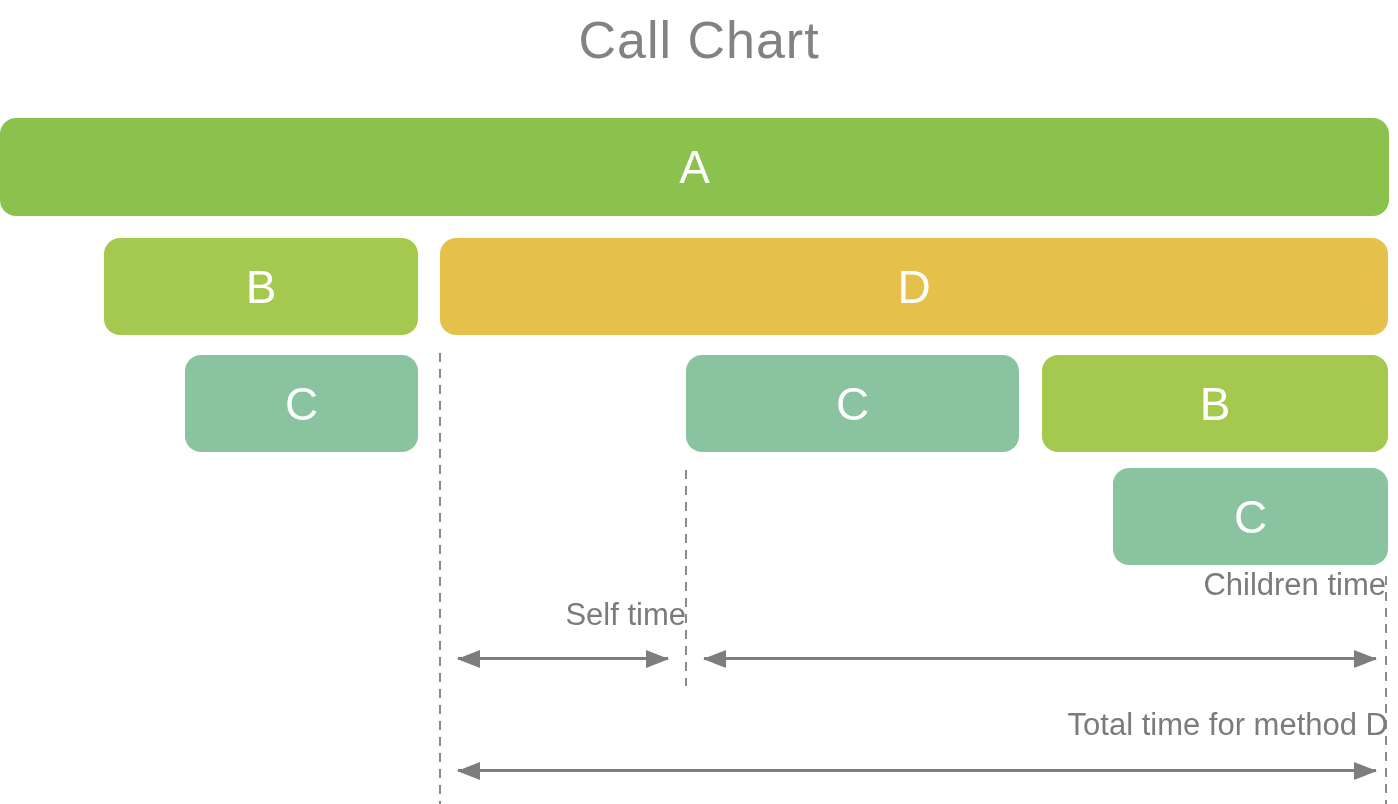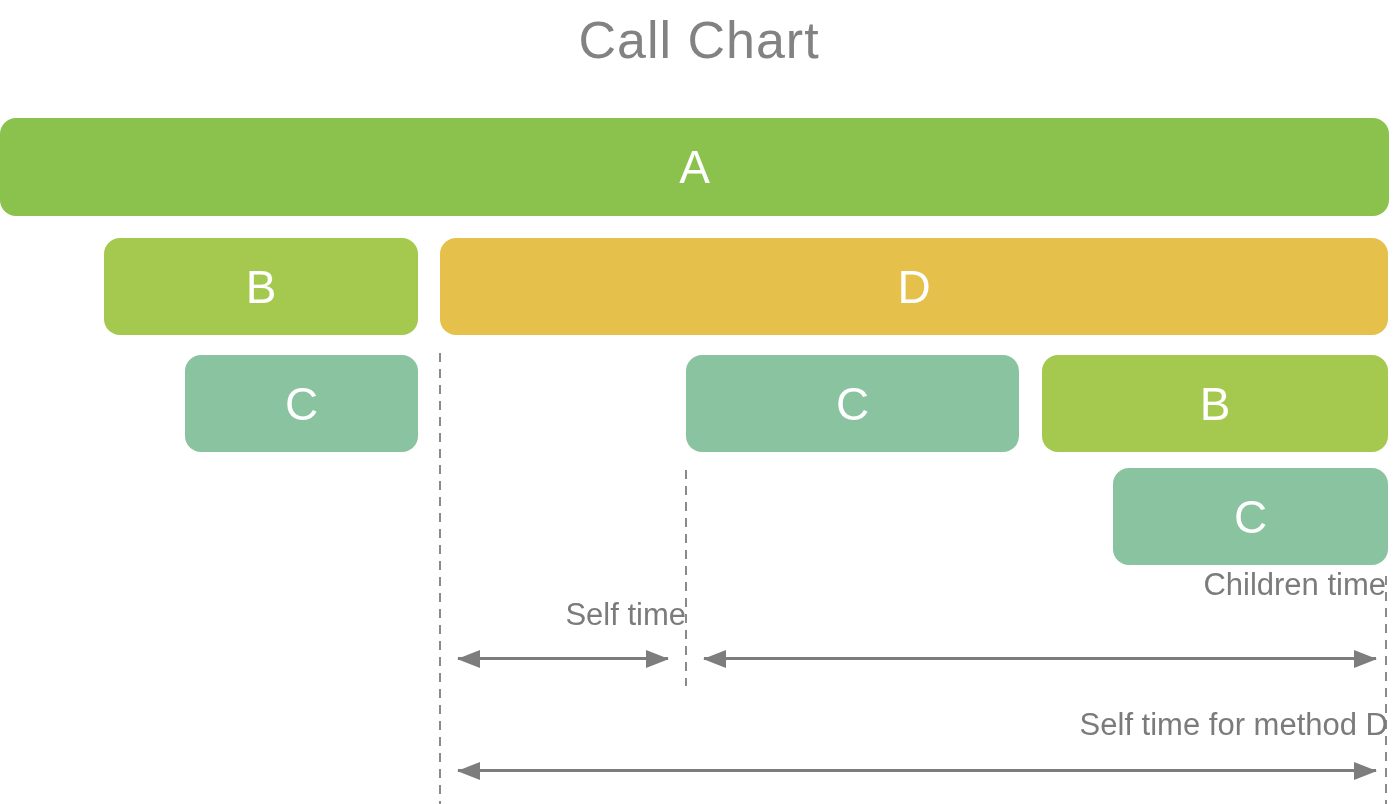--- a/index.html
+++ b/index.html
@@ -116,19 +116,19 @@
     <span class="head head-l"></span>
     <span class="head head-r"></span>
   </div>
 
   <div class="note note-children">Children time</div>
   <div class="harrow arrow-children">
     <span class="head head-l"></span>
     <span class="head head-r"></span>
   </div>
 
-  <div class="note note-total">Self time for method D</div>
+  <div class="note note-total">Total time for method D</div>
   <div class="harrow arrow-total">
     <span class="head head-l"></span>
     <span class="head head-r"></span>
   </div>
 
 </div>
 
 </body></html>

